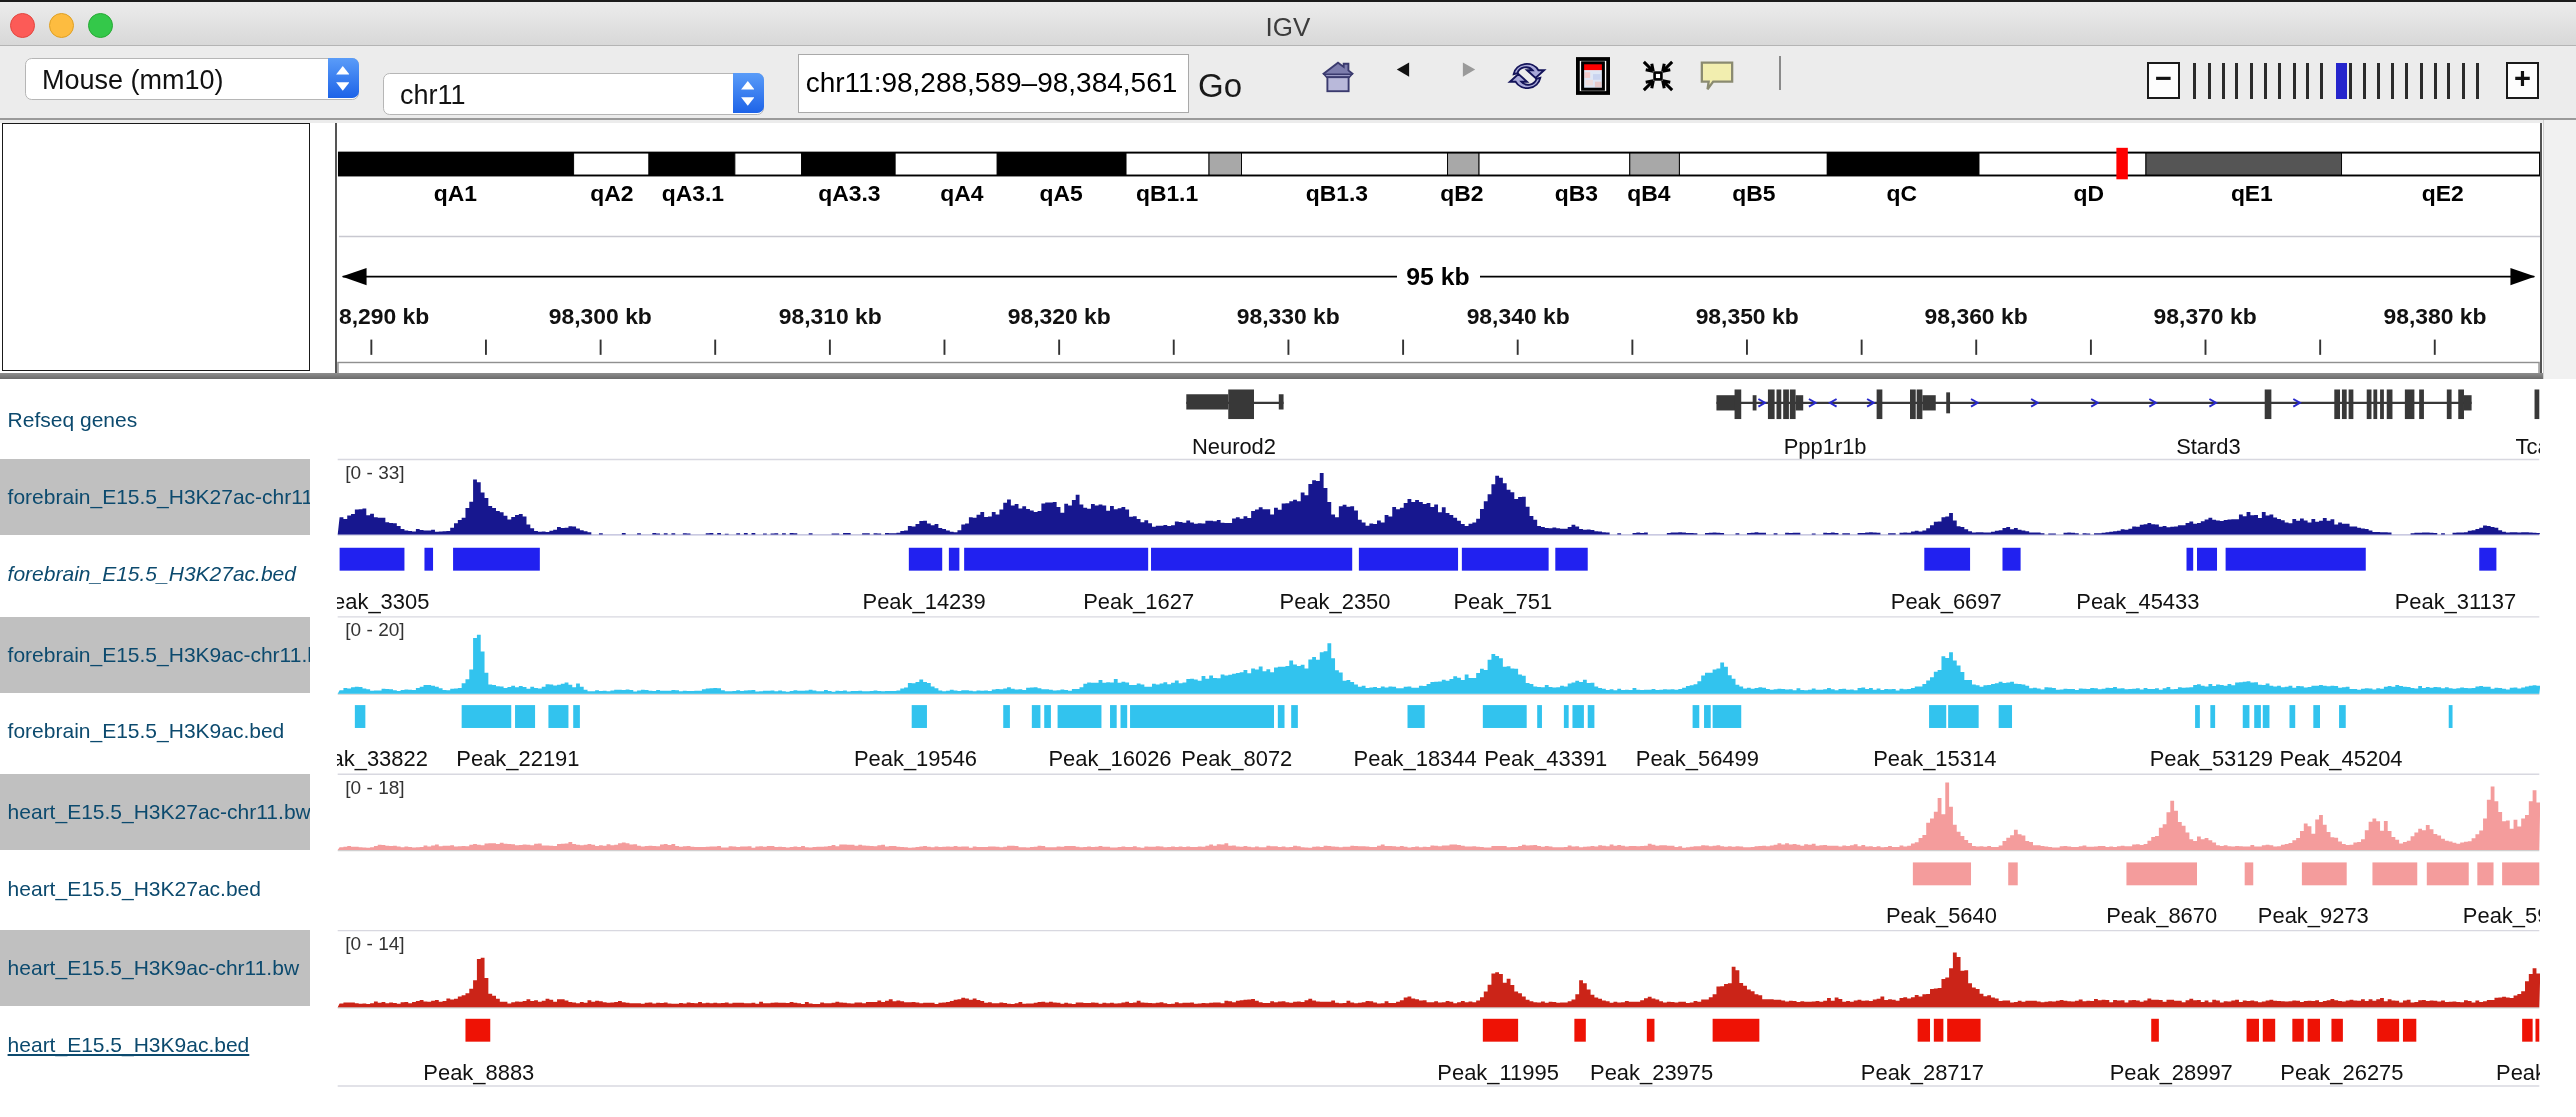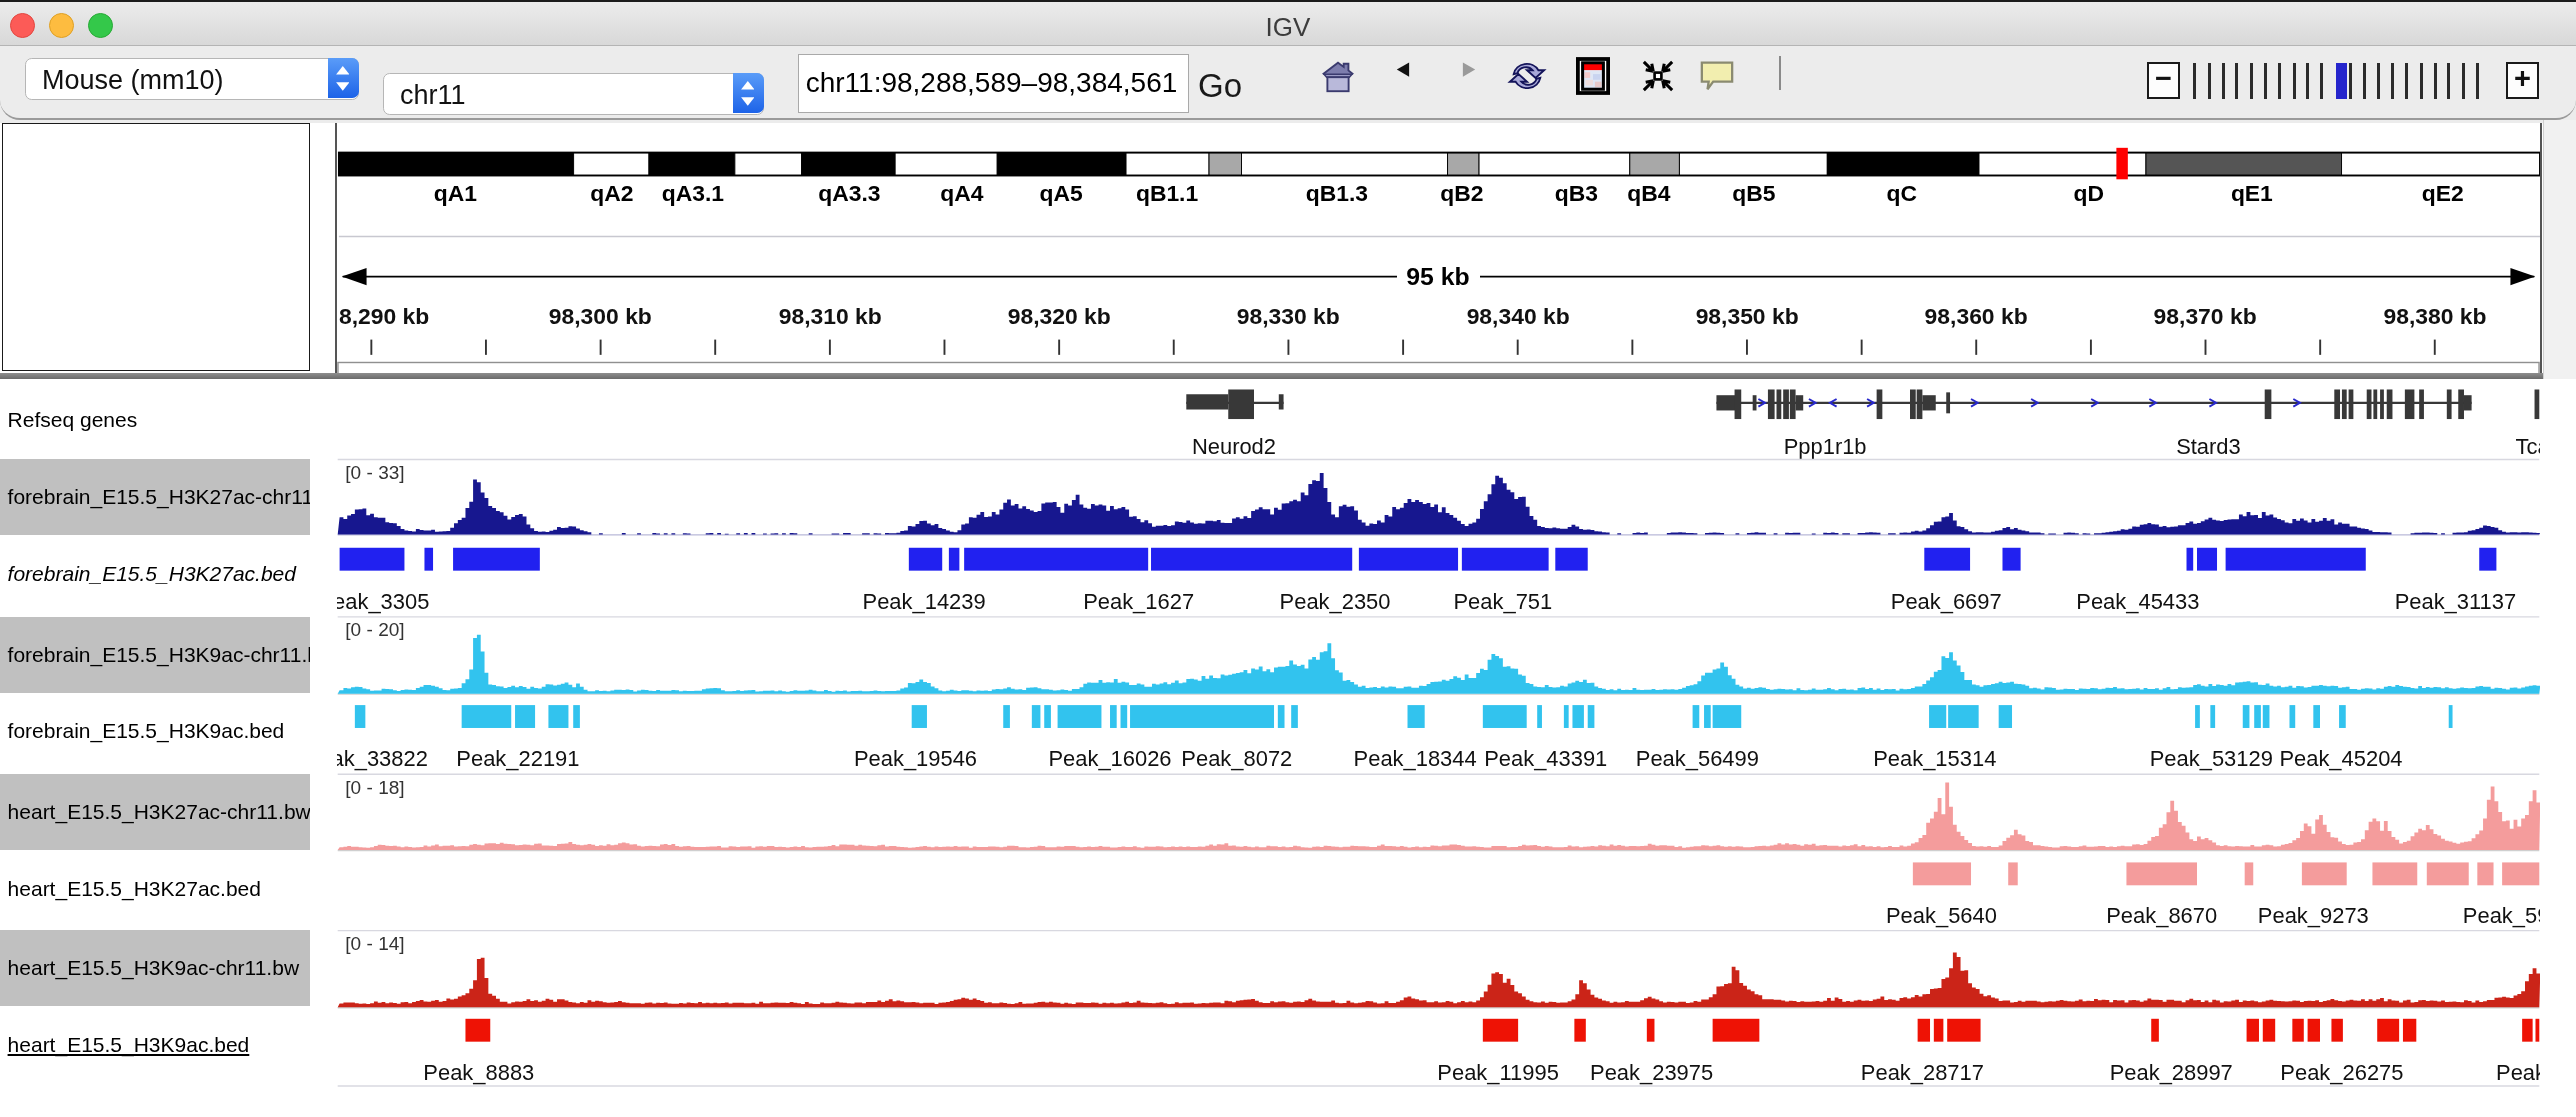--- a/index.html
+++ b/index.html
@@ -1,31 +1,31 @@
 <!DOCTYPE html>
 <html><head><meta charset="utf-8">
 <style>
 html,body{margin:0;padding:0;}
 body{width:2576px;height:1117px;font-family:"Liberation Sans",sans-serif;background:#ececec;position:relative;overflow:hidden;}
 #titlebar{position:absolute;left:0;top:0;width:100%;height:46px;background:linear-gradient(#ececec,#d8d8d8);border-top:2.9px solid #1c1c1c;border-bottom:1px solid #b4b4b4;box-sizing:border-box;}
 .tl{position:absolute;top:11.4px;width:23px;height:23px;border-radius:50%;}
 #title{position:absolute;left:0;top:9.5px;width:100%;text-align:center;font-size:26px;color:#3c3c3c;}
-#toolbar{position:absolute;left:0;top:46px;width:100%;height:74px;background:#ececec;border-bottom:2.9px solid #9a9a9a;box-sizing:border-box;border-radius:20px;}
+#toolbar{position:absolute;left:0;top:46px;width:100%;height:74px;background:#ececec;border-bottom:2.9px solid #9a9a9a;box-sizing:border-box;}
 .dd{position:absolute;top:12.4px;height:40px;background:#fff;border:1.4px solid #b6b6b6;border-radius:6.7px;}
 .dd .tx{position:absolute;left:16px;top:5.7px;font-size:27px;color:#111;white-space:nowrap;}
 .dd .st{position:absolute;right:-1px;top:-1px;width:31.5px;height:40px;border-radius:0 6.7px 6.7px 0;background:linear-gradient(#5a9cf8,#1d63e8);}
 .dd .st:before{content:"";position:absolute;left:8.6px;top:7.6px;width:13.4px;height:8.6px;background:#fff;clip-path:polygon(50% 0,100% 100%,0 100%);}
 .dd .st:after{content:"";position:absolute;left:8.6px;bottom:7.6px;width:13.4px;height:8.6px;background:#fff;clip-path:polygon(0 0,100% 0,50% 100%);}
 #locfield{position:absolute;left:798px;top:7.6px;width:391px;height:59px;background:#fff;border:1.4px solid #a9a9a9;box-sizing:border-box;font-size:28px;color:#000;line-height:55px;padding-left:6.7px;white-space:nowrap;}
 #gobtn{position:absolute;left:1198px;top:21px;font-size:33px;color:#1a1a1a;}
 .sep{position:absolute;top:9.5px;width:1.9px;height:34px;background:#8a8a8a;}
 #hdr{position:absolute;left:0;top:123px;width:100%;height:250px;background:#fff;}
 #sidebox{position:absolute;left:1.9px;top:0px;width:308px;height:248px;background:#fff;border:1.9px solid #1a1a1a;box-sizing:border-box;}
 #divider{position:absolute;left:0;top:373px;width:2543px;height:5.7px;background:linear-gradient(#8e8e8e,#6a6a6a);}
-#data{position:absolute;left:0;top:379px;width:100%;height:738px;background:#fff;font-size:21px;color:#000000;}
+#data{position:absolute;left:0;top:379px;width:100%;height:738px;background:#fff;font-size:21px;color:#0c4a6e;}
 .vborder{position:absolute;width:1.9px;background:#555;}
 #gutter{position:absolute;left:2543px;top:120px;width:33px;height:997px;background:#f1f1f1;border-left:1px solid #cfcfcf;}
 text{font-family:"Liberation Sans",sans-serif;}
 .pk{font-size:23px;fill:#111;}
 .rng{font-size:20px;fill:#333;}
 .gn{font-size:23px;fill:#111;}
 .bq{font-size:24px;font-weight:bold;fill:#000;}
 .rl{font-size:24px;font-weight:bold;fill:#111;}
 .kb95{font-size:26px;font-weight:bold;fill:#000;}
 .zt{position:absolute;top:17px;width:2.9px;height:36px;background:#2b2b2b;}

